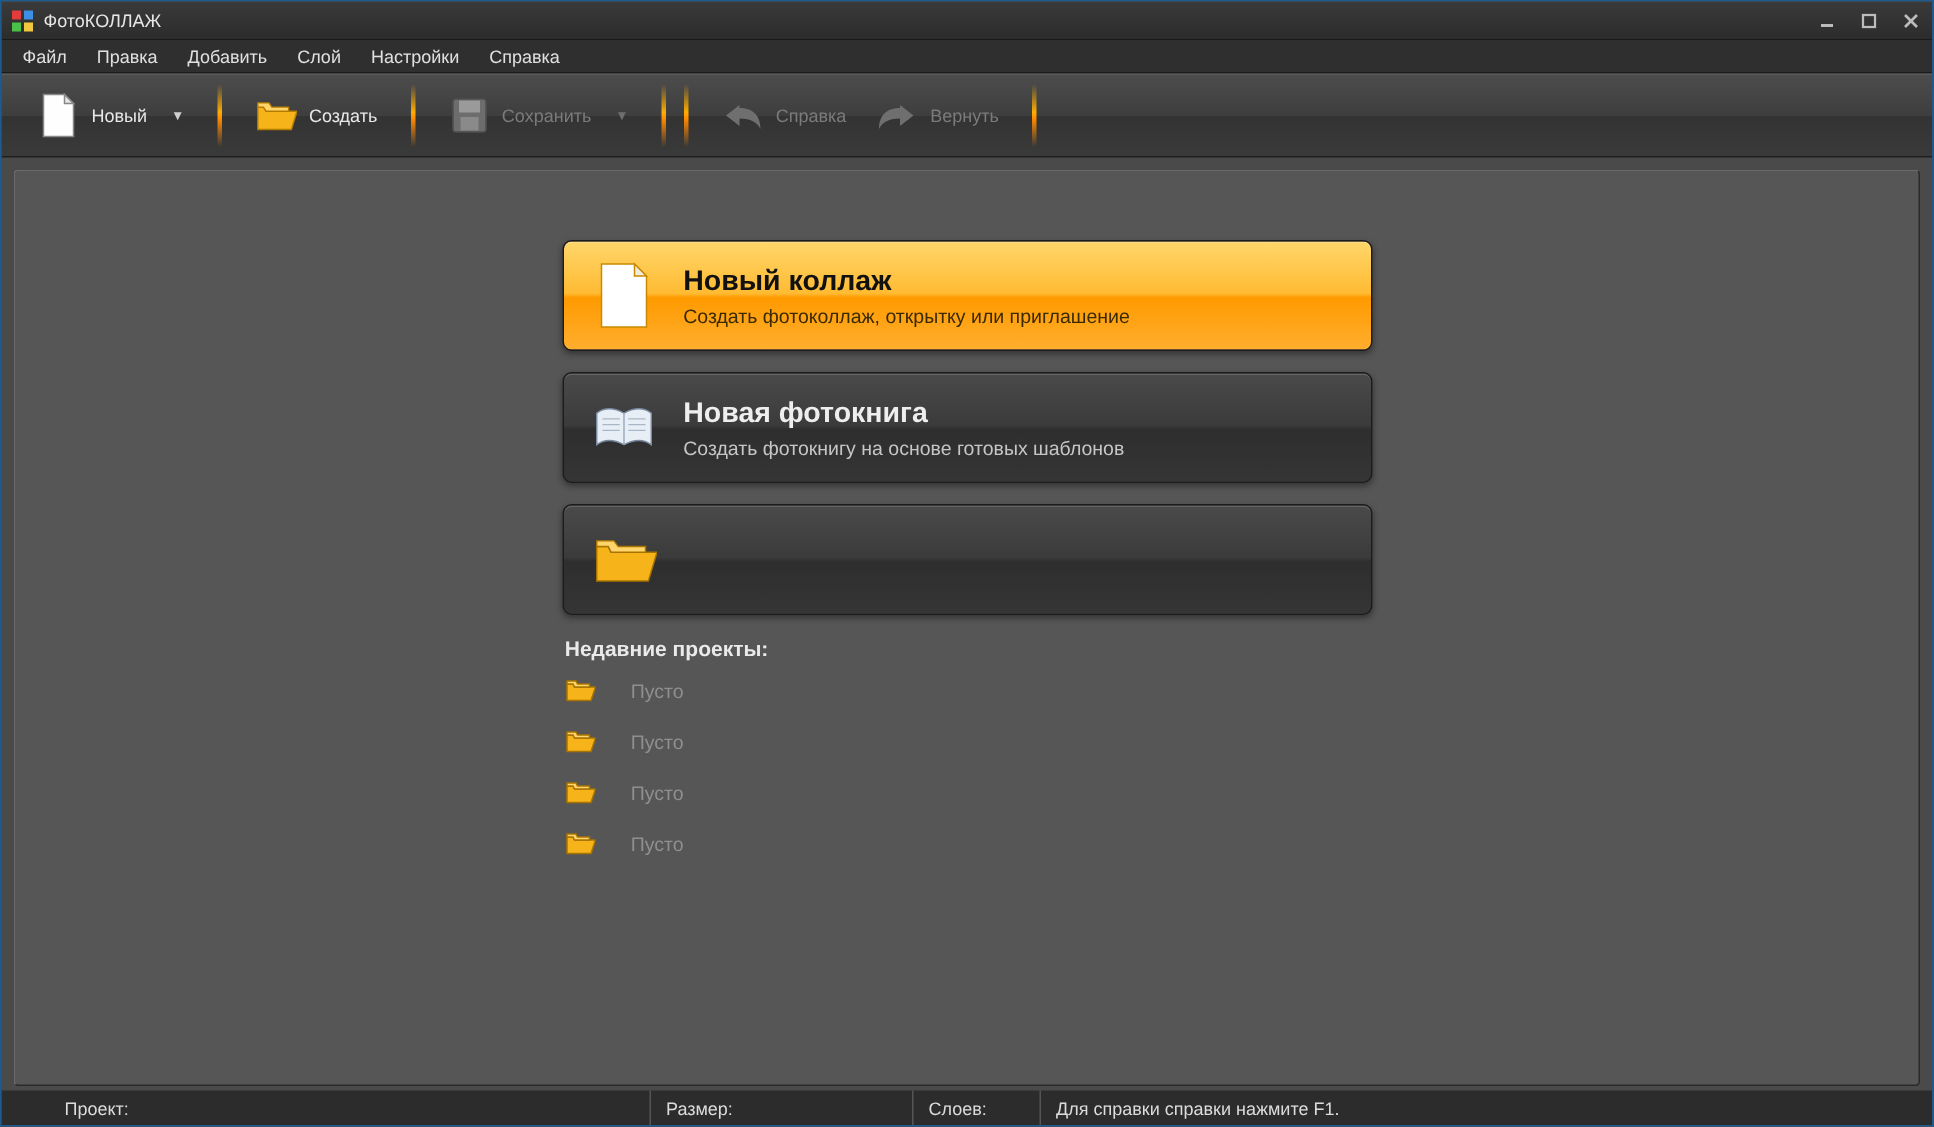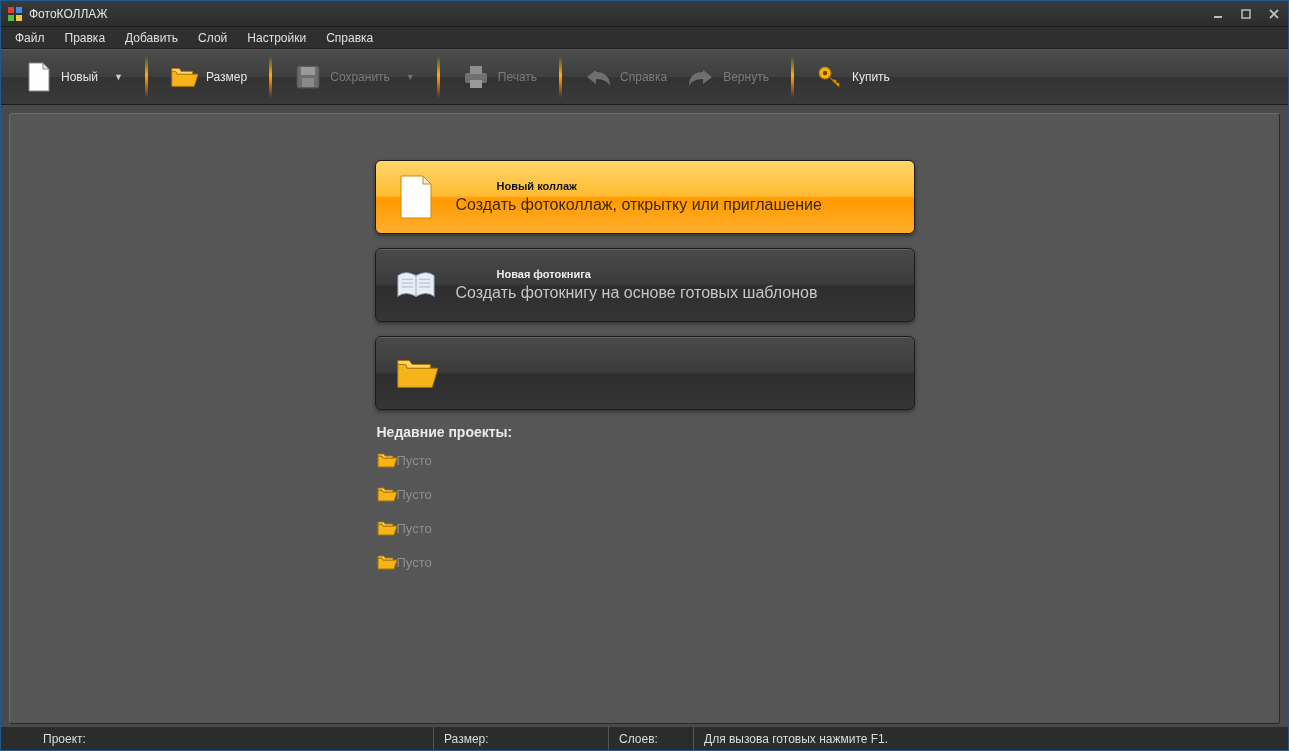--- a/index.html
+++ b/index.html
@@ -114,42 +114,42 @@
     border-radius: 6px;
     padding: 14px 18px;
     margin-bottom: 14px;
     display: flex;
     align-items: center;
     gap: 18px;
     cursor: pointer;
     box-shadow: inset 0 1px 0 rgba(255,255,255,0.15), 0 2px 4px rgba(0,0,0,0.4);
   }
   .card .cicon { width: 44px; height: 44px; display:flex; align-items:center; justify-content:center; flex-shrink:0; }
-  .card .ctext .ctitle { font-size: 11px; font-weight: bold; margin-bottom: 4px; margin-left: 41px; }
-  .card .ctext .cdesc { font-size: 16px; }
+  .card .ctext .ctitle { font-size: 19px; font-weight: bold; margin-bottom: 4px; }
+  .card .ctext .cdesc { font-size: 13px; }
   .card.orange {
     background: linear-gradient(to bottom, #ffd66a 0%, #ffbb33 48%, #ff9a00 52%, #ffae2e 100%);
     color: #2a2a2a;
   }
   .card.orange .ctitle { color: #111; }
   .card.orange .cdesc { color: #3a2a00; }
   .card.dark {
     background: linear-gradient(to bottom, #4a4a4a 0%, #3b3b3b 48%, #2e2e2e 52%, #353535 100%);
     color: #eee;
   }
   .card.dark .cdesc { color: #c6c6c6; }
   .recent-title {
     font-size: 14px;
     font-weight: bold;
     color: #eaeaea;
     margin: 0 0 10px 2px;
   }
   .recent-list { display:flex; flex-direction:column; gap: 14px; padding-left: 2px; }
   .recent-item {
-    display: flex; align-items: center; gap: 0;
+    display: flex; align-items: center; gap: 24px;
     color: #8f8f8f; font-size: 13px;
     cursor: default;
   }
   .recent-item .ricon { width:20px; height:20px; display:flex; align-items:center; justify-content:center; }
 
   
   .statusbar {
     height: 24px;
     background: #2c2c2c;
     border-top: 1px solid #4a4a4a;
@@ -232,86 +232,62 @@
   <div class="tsep"></div>
 
   <div class="tgroup">
     <div class="tbtn">
       <span class="ticon">
         <svg width="30" height="26" viewBox="0 0 30 26">
           <path d="M2 7 L2 23 L26 23 L30 10 L8 10 L6 7 Z" fill="#f6b41a" stroke="#b57c00"></path>
           <path d="M2 7 L2 4 L10 4 L12 7 L24 7 L24 10 L8 10 L6 7 Z" fill="#ffd46a" stroke="#b57c00"></path>
         </svg>
       </span>
-      <span class="tlabel">Размер</span>
+      <span class="tlabel">Создать</span>
     </div>
   </div>
   <div class="tsep"></div>
 
   <div class="tgroup">
     <div class="tbtn disabled">
       <span class="ticon">
         <svg width="26" height="26" viewBox="0 0 26 26">
           <rect x="2" y="2" width="22" height="22" rx="2" fill="#6d6d6d" stroke="#4f4f4f"></rect>
           <rect x="6" y="3" width="14" height="8" fill="#9a9a9a"></rect>
           <rect x="7" y="14" width="12" height="9" fill="#8a8a8a"></rect>
         </svg>
       </span>
       <span class="tlabel">Сохранить</span>
       <span class="drop">▼</span>
     </div>
   </div>
   <div class="tsep"></div>
 
+  <div class="tsep"></div>
+
   <div class="tgroup">
     <div class="tbtn disabled">
       <span class="ticon">
-        <svg width="28" height="26" viewBox="0 0 28 26">
-          <rect x="3" y="9" width="22" height="10" rx="2" fill="#6f6f6f"></rect>
-          <rect x="8" y="2" width="12" height="8" fill="#8d8d8d"></rect>
-          <rect x="8" y="16" width="12" height="8" fill="#9a9a9a"></rect>
-        </svg>
-      </span>
-      <span class="tlabel">Печать</span>
-    </div>
-  </div>
-  <div class="tsep"></div>
-
-  <div class="tgroup">
-    <div class="tbtn disabled">
-      <span class="ticon">
         <svg width="28" height="22" viewBox="0 0 28 22">
           <path d="M12 4 L3 11 L12 18 L12 13 C20 13 24 16 26 20 C26 10 20 6 12 6 Z" fill="#6f6f6f"></path>
         </svg>
       </span>
       <span class="tlabel">Справка</span>
     </div>
     <div class="tbtn disabled">
       <span class="ticon">
         <svg width="28" height="22" viewBox="0 0 28 22">
           <path d="M16 4 L25 11 L16 18 L16 13 C8 13 4 16 2 20 C2 10 8 6 16 6 Z" fill="#6f6f6f"></path>
         </svg>
       </span>
       <span class="tlabel">Вернуть</span>
     </div>
   </div>
   <div class="tsep"></div>
 
-  <div class="tgroup">
-    <div class="tbtn">
-      <span class="ticon">
-        <svg width="26" height="26" viewBox="0 0 26 26">
-          <circle cx="8" cy="9" r="6" fill="#f7b100" stroke="#a86f00"></circle>
-          <circle cx="8" cy="9" r="2.2" fill="#6a4400"></circle>
-          <path d="M12 13 L22 23 L22 19 L19 19 L19 16 L16 16 Z" fill="#f7b100" stroke="#a86f00"></path>
-        </svg>
-      </span>
-      <span class="tlabel">Купить</span>
-    </div>
-  </div>
 </div>
 
 <div class="workspace-wrap">
   <div class="workspace">
     <div class="startpanel">
 
       <div class="card orange">
         <span class="cicon">
           <svg width="38" height="46" viewBox="0 0 38 46">
             <path d="M4 2 H26 L34 10 V44 H4 Z" fill="#ffffff" stroke="#c98a00"></path>
@@ -396,15 +372,15 @@
   <div class="cell project">
     <span>Проект:</span>
   </div>
   <div class="cell size">
     <span>Размер:</span>
   </div>
   <div class="cell layers">
     <span>Слоев:</span>
   </div>
   <div class="cell help">
-    <span>Для вызова готовых нажмите F1.</span>
+    <span>Для справки справки нажмите F1.</span>
   </div>
 </div>
 
 </body></html>

